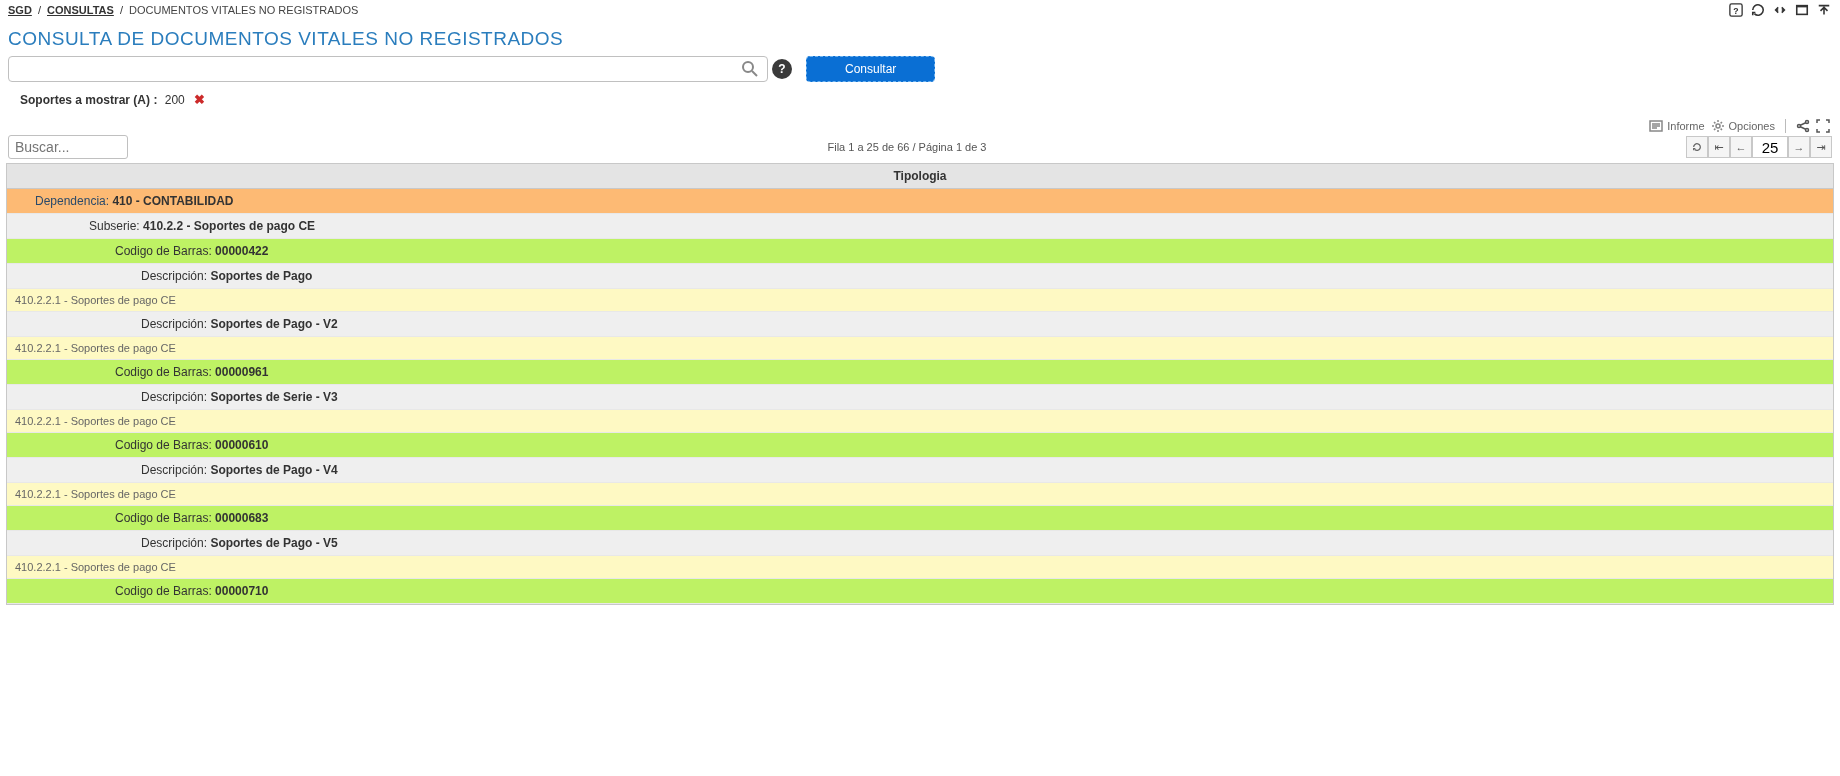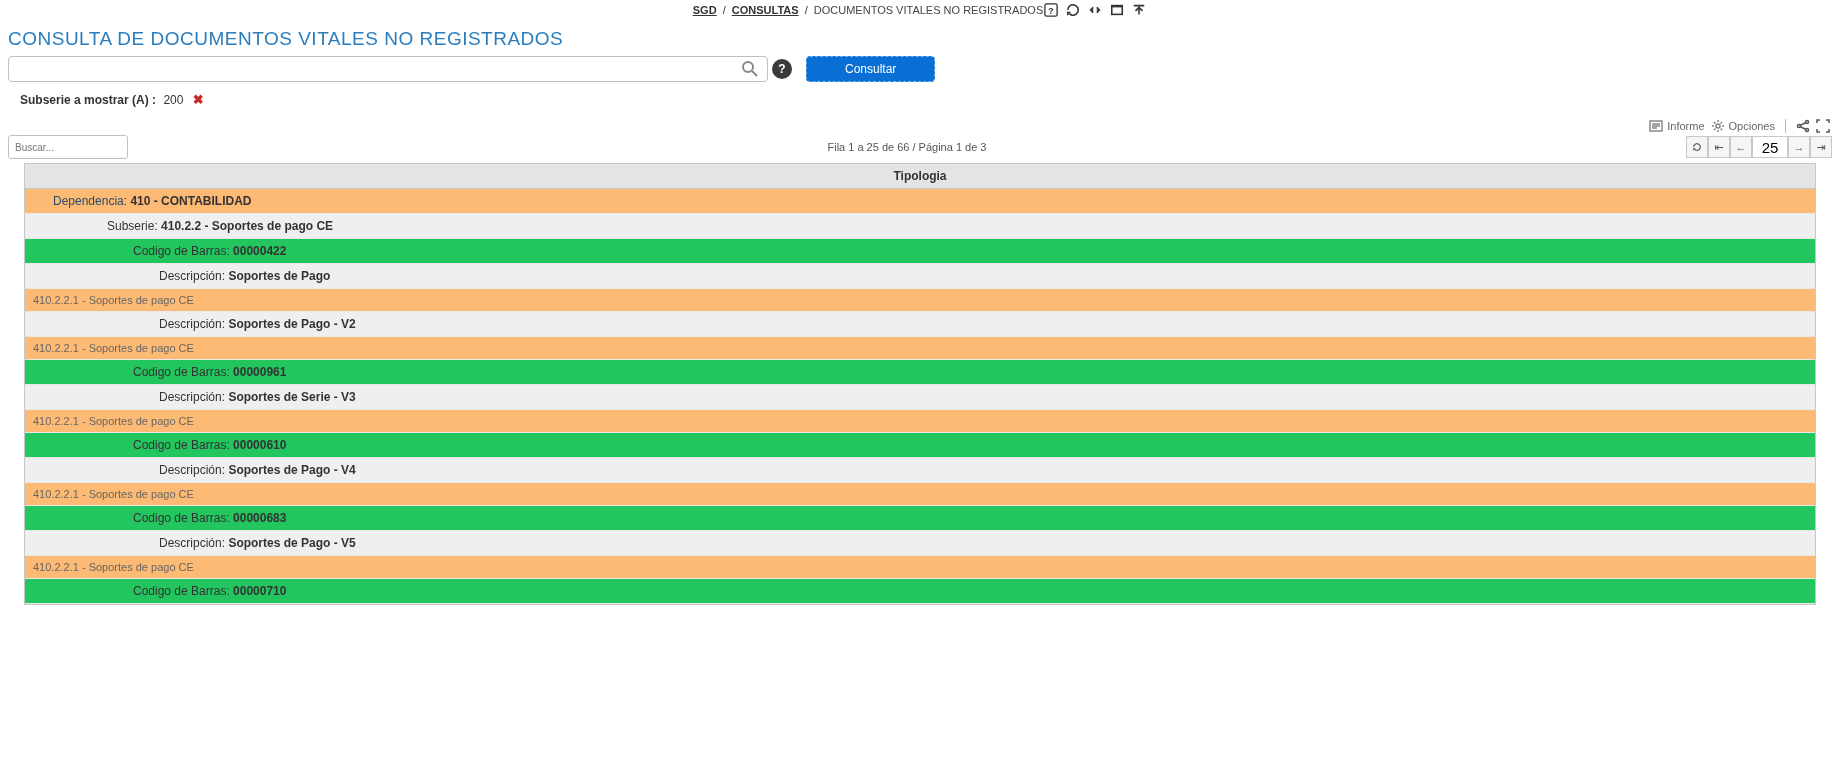--- a/index.html
+++ b/index.html
@@ -1,18 +1,18 @@
 <!DOCTYPE html>
 <html><head>
 <meta charset="utf-8">
 <style>
   * { box-sizing: border-box; margin: 0; padding: 0; }
   body { font-family: Arial, Helvetica, sans-serif; font-size: 12px; color: #333; background: #fff; }
   
-  .top-bar { display: flex; justify-content: center; align-items: center; padding: 2px 8px 0 8px; }
+  .top-bar { display: flex; justify-content: space-between; align-items: center; padding: 2px 8px 0 8px; }
   .breadcrumb { font-size: 11px; font-weight: bold; color: #333; }
   .breadcrumb .sep { font-weight: normal; margin: 0 3px; }
   .breadcrumb .link { text-decoration: underline; cursor: pointer; }
   .breadcrumb .current { font-weight: normal; color: #444; }
   
   .top-icons { display: flex; gap: 6px; align-items: center; }
   .top-icons .ticon { width: 16px; height: 16px; display: flex; align-items: center; justify-content: center; cursor: pointer; color: #333; font-size: 14px; font-weight: bold; }
   
   .page-title { font-family: "Century Gothic", Arial, sans-serif; font-size: 19px; letter-spacing: 0.5px; color: #2a7dbd; padding: 10px 8px 6px; }
   
@@ -25,37 +25,37 @@
   .records-row { padding: 6px 8px 10px 20px; font-size: 12px; font-weight: bold; font-family: "Century Gothic", Arial, sans-serif; }
   .records-row .val { font-weight: normal; margin-left: 4px; }
   .records-row .x { color: #cc2a2a; font-weight: bold; margin-left: 6px; cursor: pointer; font-size: 13px; }
   
   .toolbar { display: flex; justify-content: flex-end; align-items: center; padding: 2px 10px 2px 8px; gap: 6px; color: #666; font-size: 11px; }
   .toolbar .tool { display: flex; align-items: center; gap: 4px; cursor: pointer; }
   .toolbar .tool svg, .toolbar .tool .glyph { width: 14px; height: 14px; }
   .toolbar .divider { width: 1px; height: 14px; background: #bbb; margin: 0 4px; }
   
   .grid-header-row { display: flex; align-items: center; padding: 0 8px 4px; }
-  .grid-search { width: 120px; height: 24px; border: 1px solid #c0c0c0; border-radius: 3px; padding: 0 6px; font-size: 10px; }
+  .grid-search { width: 120px; height: 24px; border: 1px solid #c0c0c0; border-radius: 3px; padding: 0 6px; font-size: 14px; }
   .grid-paginfo { flex: 1; text-align: center; font-size: 11px; color: #555; font-family: "Century Gothic", Arial, sans-serif; }
   .grid-pager { display: flex; align-items: center; gap: 0; }
   .grid-pager .pbtn { width: 22px; height: 22px; border: 1px solid #c8c8c8; background: #f5f5f5; display: flex; align-items: center; justify-content: center; cursor: pointer; font-size: 11px; color: #555; }
   .grid-pager .pinput { width: 36px; height: 22px; border: 1px solid #c8c8c8; text-align: center; font-size: 15px; }
   
-  .grid-wrap { margin: 0 24px; border: 1px solid #c8c8c8; }
+  .grid-wrap { margin: 0 6px; border: 1px solid #c8c8c8; }
   .grid-col-header { background: #e4e4e4; text-align: center; font-weight: bold; padding: 5px 0; border-bottom: 1px solid #c8c8c8; font-size: 12px; color: #333; }
   
   .grow { padding: 5px 0; border-bottom: 1px solid #e8e8e8; font-size: 12px; white-space: nowrap; }
   .grow.dependencia { background: #fdba74; padding-left: 28px; font-weight: normal; color: #2a4a6a; }
   .grow.dependencia strong { color: #333; }
   .grow.serie { background: #fafafa; padding-left: 56px; }
   .grow.subserie { background: #efefef; padding-left: 82px; }
-  .grow.barcode { background: #22c55e; padding-left: 108px; }
+  .grow.barcode { background: #bef264; padding-left: 108px; }
   .grow.descrip { background: #efefef; padding-left: 134px; }
-  .grow.tipologia { background: #fdba74; padding-left: 8px; color: #666; font-family: "Century Gothic", Arial, sans-serif; font-size: 11px; }
+  .grow.tipologia { background: #fef9c3; padding-left: 8px; color: #666; font-family: "Century Gothic", Arial, sans-serif; font-size: 11px; }
   .grow .lbl { font-weight: normal; }
   .grow .val { font-weight: bold; }
   
   .scroll-area { max-height: 490px; overflow-y: auto; position: relative; }
 </style>
 </head>
 <body>
 
 <div class="top-bar">
   <div class="breadcrumb">
@@ -105,21 +105,21 @@
     <svg viewBox="0 0 20 20" width="20" height="20" fill="none" stroke="#888" stroke-width="2">
         <circle cx="8" cy="8" r="5"></circle>
         <path d="M12 12l5 5"></path>
       </svg>
   </span>
   <span class="help-circle">?</span>
   <button class="consult-btn">Consultar</button>
 </div>
 
 <div class="records-row">
-  <span>Subserie a mostrar (A)</span>
+  <span>Soportes a mostrar (A)</span>
   <span>:</span>
   <span class="val">200</span>
   <span class="x">✖</span>
 </div>
 
 <div class="toolbar">
   <span class="tool">
     <svg viewBox="0 0 14 14" width="14" height="14" fill="none" stroke="#888" stroke-width="1.5">
         <rect x="1" y="2" width="12" height="10"></rect>
         <path d="M3 5h8M3 7h8M3 9h5"></path>

